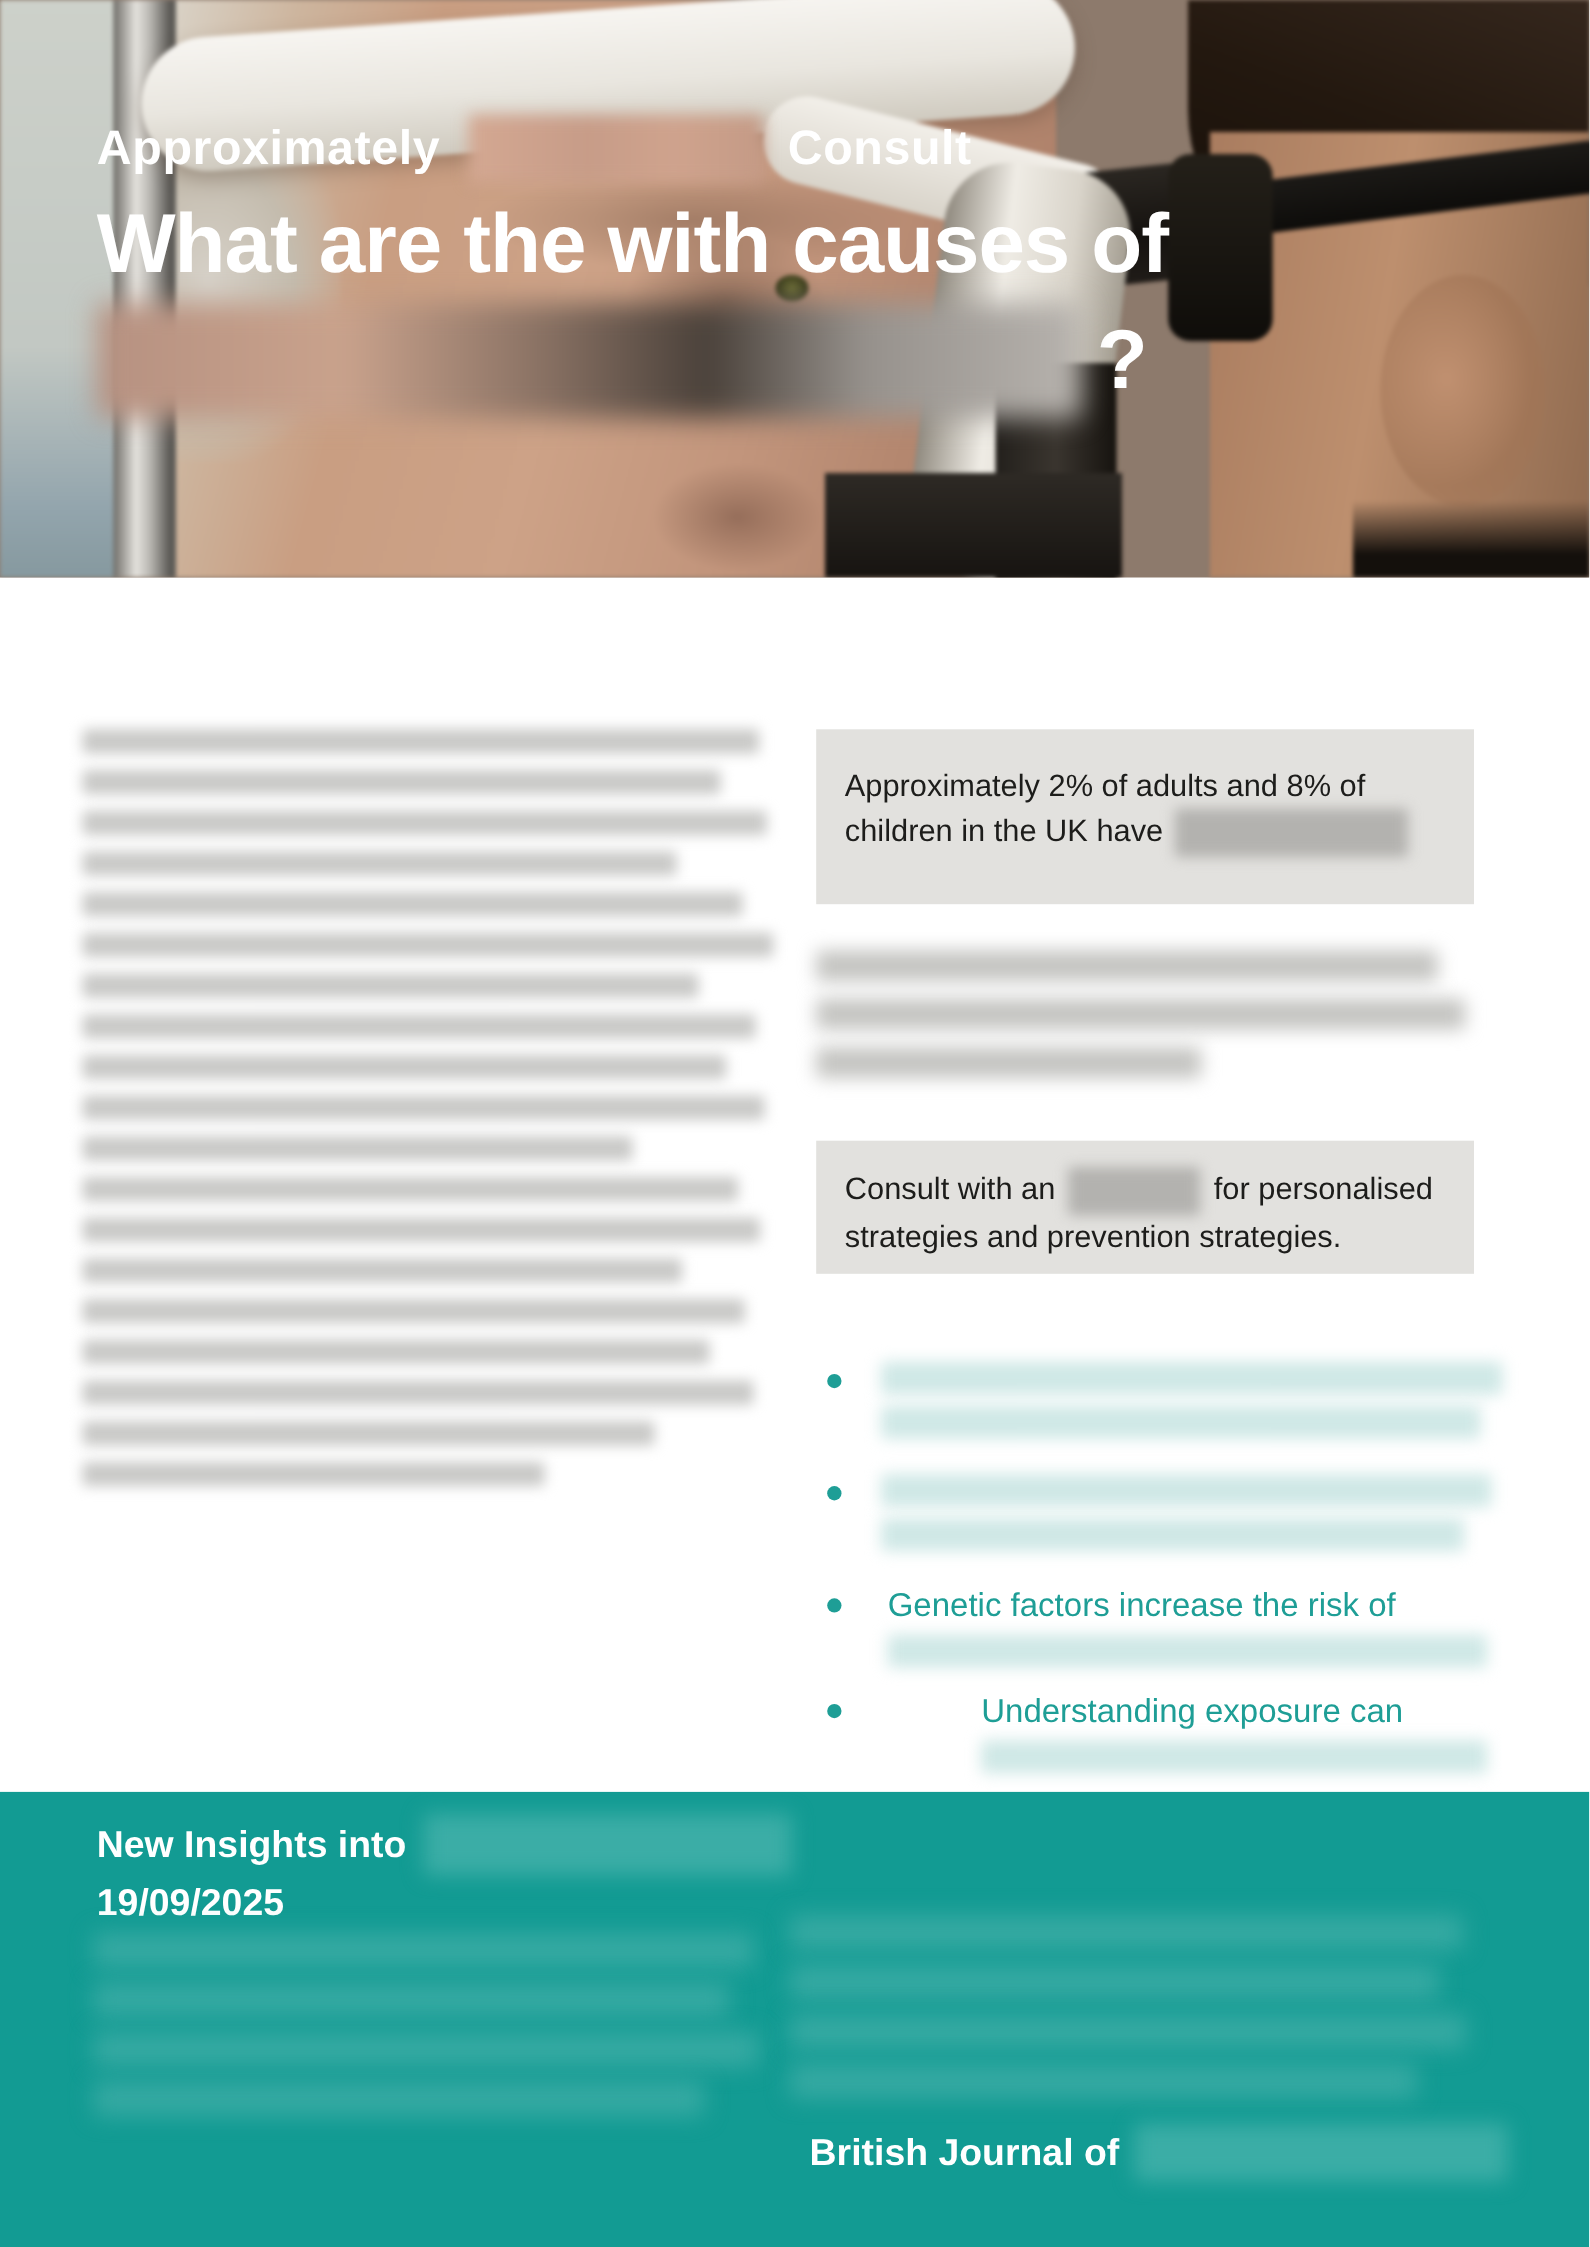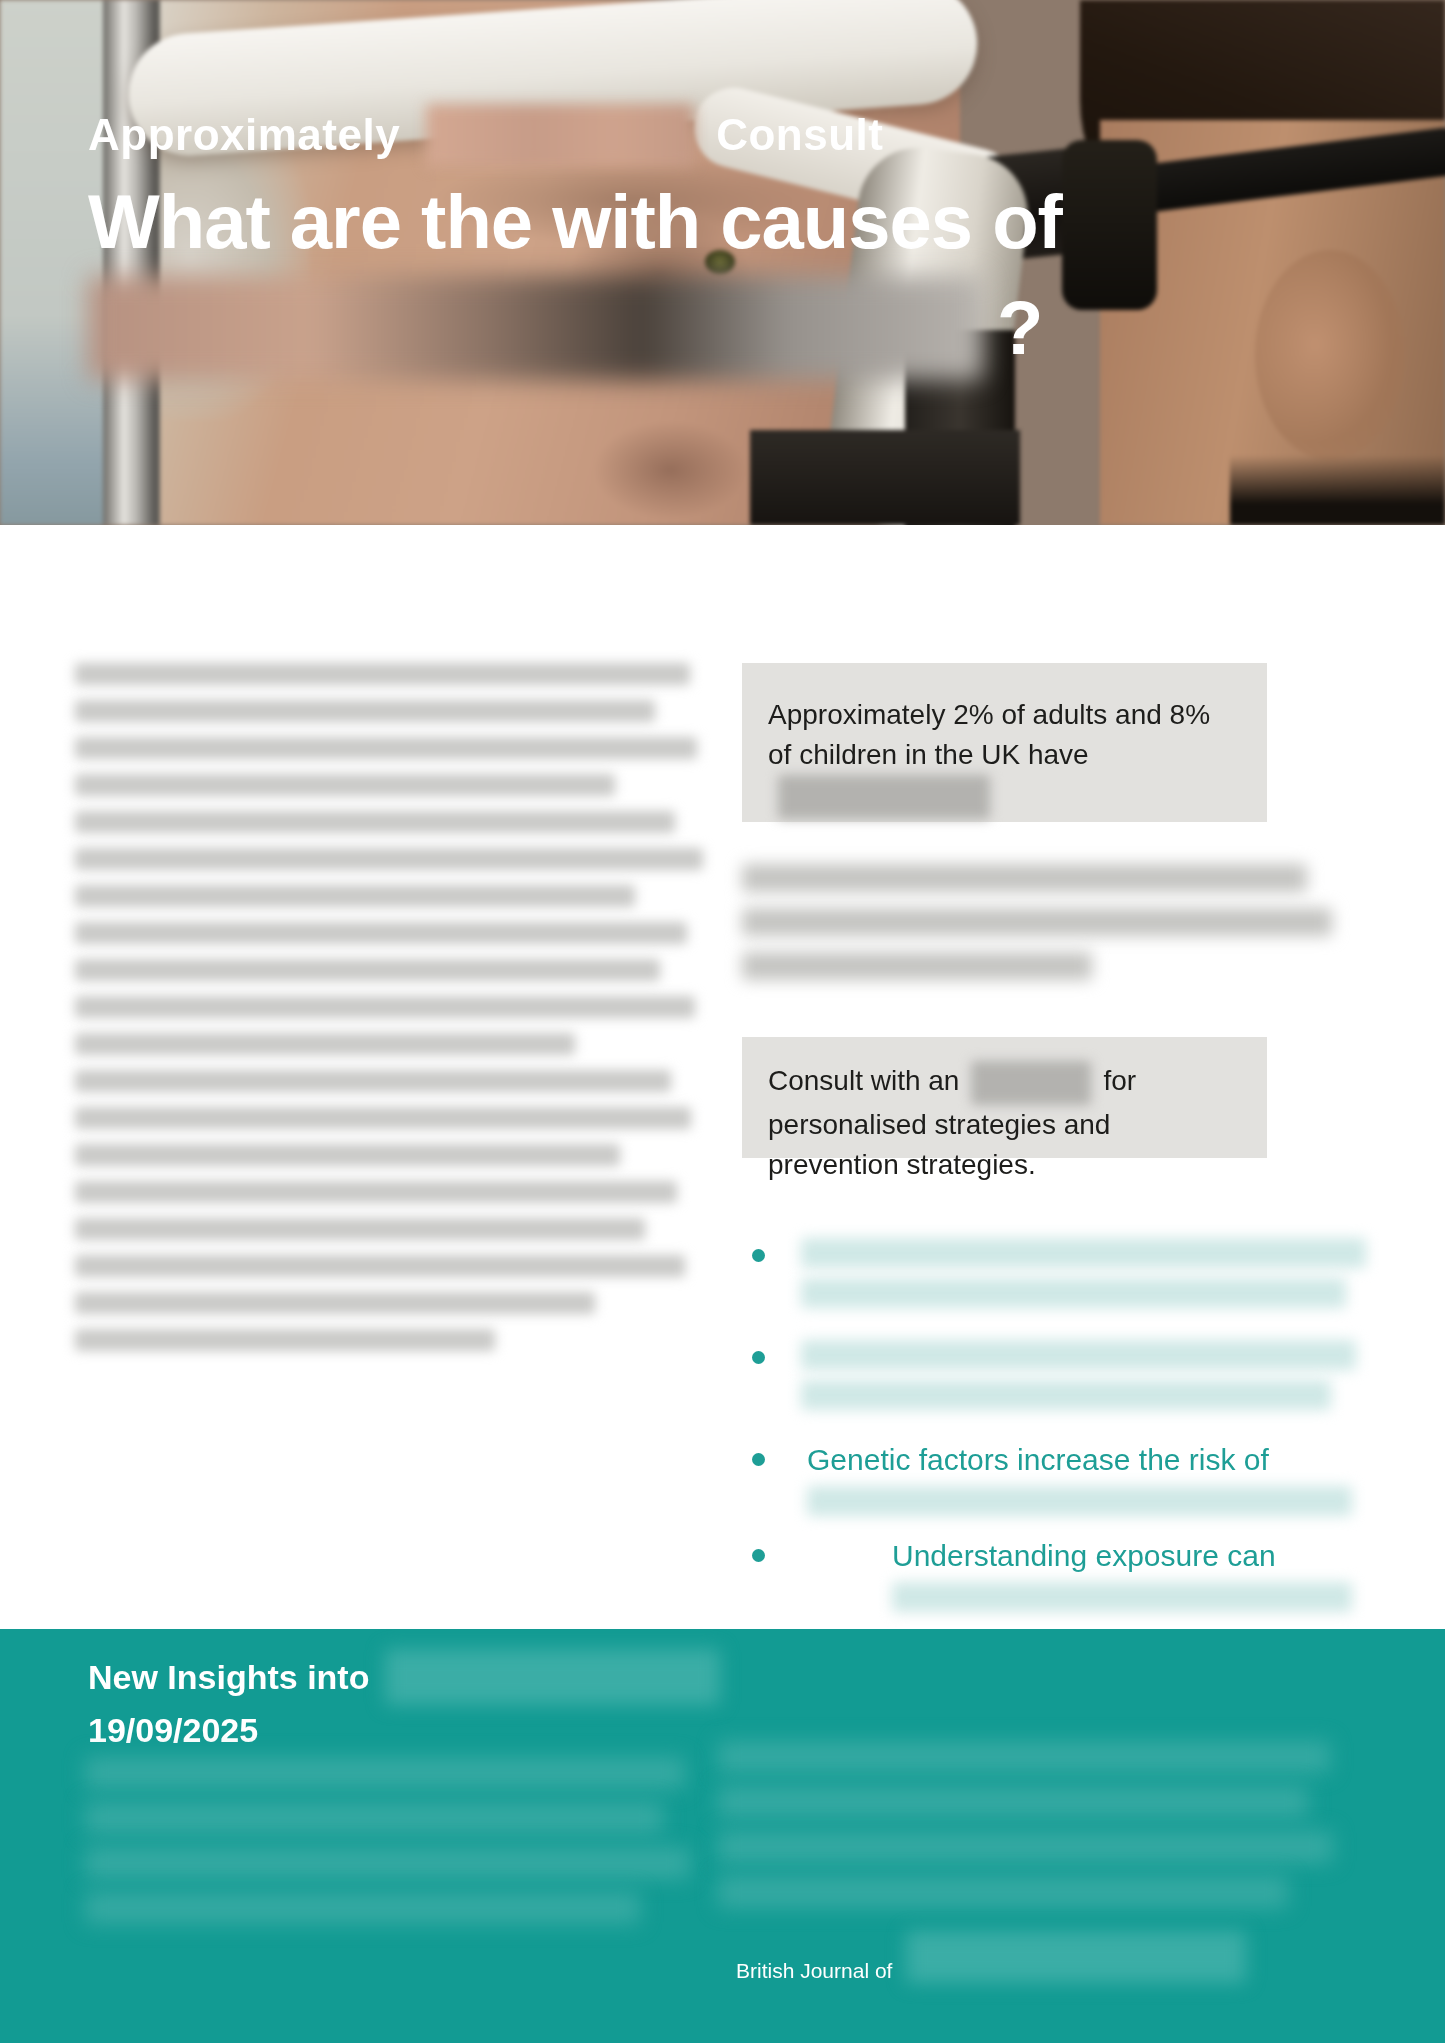--- a/index.html
+++ b/index.html
@@ -44,21 +44,21 @@
   .headline{margin-top:16px;font-size:76px;font-weight:700;line-height:1.05;letter-spacing:-1px;white-space:nowrap;}
   .headline-row2{display:flex;align-items:center;margin-top:14px;}
   .headline-row2 .redact-wide{display:inline-block;width:895px;height:104px;border-radius:6px;
         background:linear-gradient(90deg,#b69181,#c9a28c 25%,#8a7264 45%,#4a413a 62%,#96918c 78%,#b7b3ae 100%);filter:blur(12px);}
   .qmark{font-size:76px;font-weight:700;margin-left:14px;}
 
   
   .article-skel{position:absolute;left:75px;top:663px;width:632px;}
   .article-skel .ln{height:22px;margin-bottom:15px;border-radius:3px;background:#c9c9c7;filter:blur(6px);}
 
-  .callout{position:absolute;left:742px;width:525px;background:#E2E1DE;color:#1d1d1b;
+  .callout{position:absolute;left:742px;width:598px;background:#E2E1DE;color:#1d1d1b;
         font-size:28px;line-height:40px;padding:32px 26px;box-sizing:border-box;}
   .callout .redact-inline{display:inline-block;vertical-align:middle;border-radius:3px;background:#b3b2af;filter:blur(6px);}
   .stat-box{top:663px;height:159px;}
   .stat-box .redact-inline{width:212px;height:44px;margin-left:10px;}
   .consult-box{top:1037px;height:121px;padding-top:24px;}
   .consult-box .redact-inline{width:120px;height:44px;margin:0 12px;}
 
   .blur-block{position:absolute;left:742px;top:864px;width:598px;}
   .blur-block .bl{border-radius:3px;background:#c4c4c1;filter:blur(8px);height:28px;margin-bottom:16px;}
 
@@ -73,21 +73,21 @@
 
   
   .footer{position:absolute;left:0;top:1629px;width:1445px;height:414px;background:#129B93;color:#ffffff;}
   .f-head{position:absolute;left:88px;top:20px;display:flex;align-items:center;font-size:34px;font-weight:700;}
   .f-head .redact{display:inline-block;width:335px;height:56px;margin-left:16px;border-radius:4px;background:#3bada6;filter:blur(9px);}
   .f-date{position:absolute;left:88px;top:82px;font-size:34px;font-weight:700;}
   .f-col{position:absolute;}
   .f-col .fl{border-radius:4px;background:#35a9a2;filter:blur(10px);height:32px;margin-bottom:13px;}
   .f-left{left:85px;top:128px;width:605px;}
   .f-right{left:718px;top:112px;width:620px;}
-  .f-journal{position:absolute;left:736px;top:302px;display:flex;align-items:flex-end;font-size:21px;font-weight:400;}
+  .f-journal{position:absolute;left:736px;top:302px;display:flex;align-items:center;font-size:34px;font-weight:700;}
   .f-journal .redact{display:inline-block;width:340px;height:52px;margin-left:14px;border-radius:4px;background:#3bada6;filter:blur(9px);}
 </style>
 </head>
 <body>
 
 <div class="page">
 
   <div class="hero">
     <div class="hero-art">
       <div class="wall"></div>

